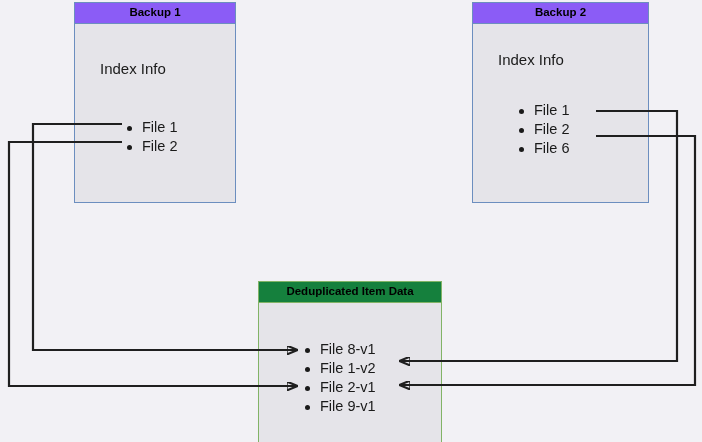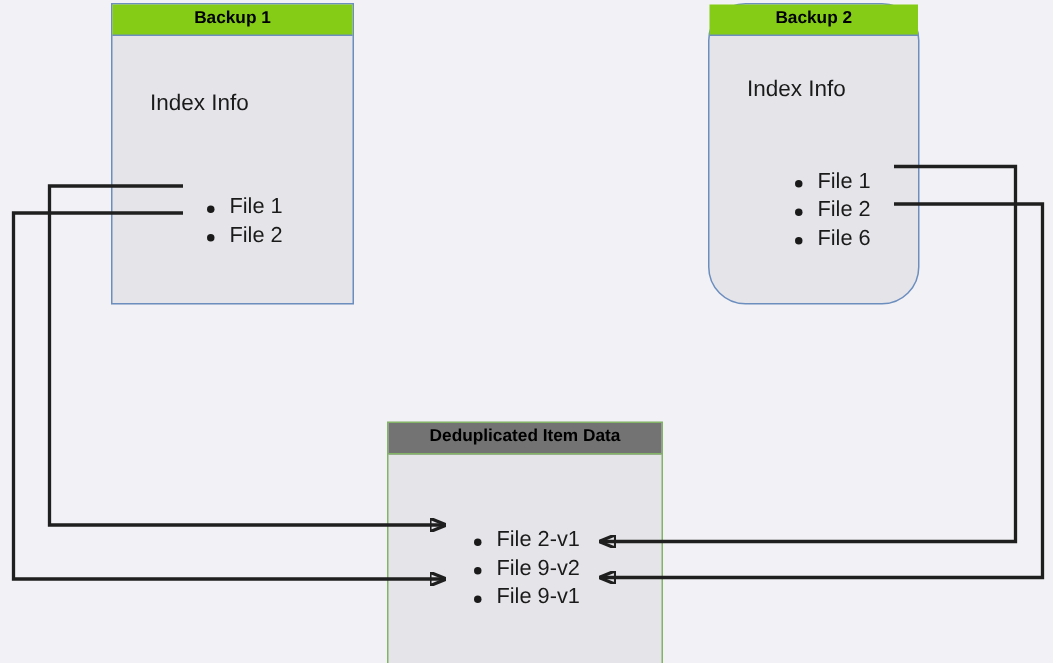--- a/index.html
+++ b/index.html
@@ -39,34 +39,34 @@
     top: 0;
     width: 100%;
     box-sizing: border-box;
     height: 21px;
     line-height: 19px;
     text-align: center;
     font-size: 11.5px;
     font-weight: bold;
     color: #000000;
   }
-  .box.blue  > .box-header { background: #84cc16; border-bottom: 1.5px solid #6c8ebf; }
-  .box.green > .box-header { background: #737373; border-bottom: 1.5px solid #82b366; }
+  .box.blue  > .box-header { background: #8b5cf6; border-bottom: 1.5px solid #6c8ebf; }
+  .box.green > .box-header { background: #15803d; border-bottom: 1.5px solid #82b366; }
 
   .box-title {
     position: absolute;
     font-size: 15px;
     color: #1a1a1a;
     white-space: nowrap;
   }
 
   
   .bullets {
     position: absolute;
-    margin: 11px;
+    margin: 0;
     padding: 0;
     list-style: none;
   }
   .bullets li {
     position: relative;
     padding-left: 15px;
     font-size: 14.5px;
     line-height: 19px;
     color: #1a1a1a;
     white-space: nowrap;
@@ -107,35 +107,36 @@
 
   <div class="box blue" style="left:74px; top:2px; width:162px; height:201px;">
     <div class="box-header">Backup 1</div>
     <div class="box-title" style="left:25px; top:57px;">Index Info</div>
     <ul class="bullets" style="left:52px; top:115px;">
       <li>File 1</li>
       <li>File 2</li>
     </ul>
   </div>
 
-  <div class="box blue" style="left:472px; top:2px; width:141px; height:201px;border-radius:25px;">
+  <div class="box blue" style="left:472px; top:2px; width:177px; height:201px;">
     <div class="box-header">Backup 2</div>
     <div class="box-title" style="left:25px; top:48px;">Index Info</div>
     <ul class="bullets" style="left:46px; top:98px;">
       <li>File 1</li>
       <li>File 2</li>
       <li>File 6</li>
     </ul>
   </div>
 
   <div class="box green" style="left:258px; top:281px; width:184px; height:163px;">
     <div class="box-header">Deduplicated Item Data</div>
     <ul class="bullets" style="left:46px; top:58px;">
+      <li>File 8-v1</li>
+      <li>File 1-v2</li>
       <li>File 2-v1</li>
-      <li>File 9-v2</li>
       <li>File 9-v1</li>
     </ul>
   </div>
 
   <svg id="wires" viewBox="0 0 702 442">
     <defs>
       <marker id="arrowEnd" markerWidth="11" markerHeight="9" refX="10.4" refY="4.5" orient="auto" markerUnits="userSpaceOnUse">
         <path d="M0,0 L11,4.5 L0,9 z" fill="#1f1f1f" stroke="none"></path>
       </marker>
     </defs>

